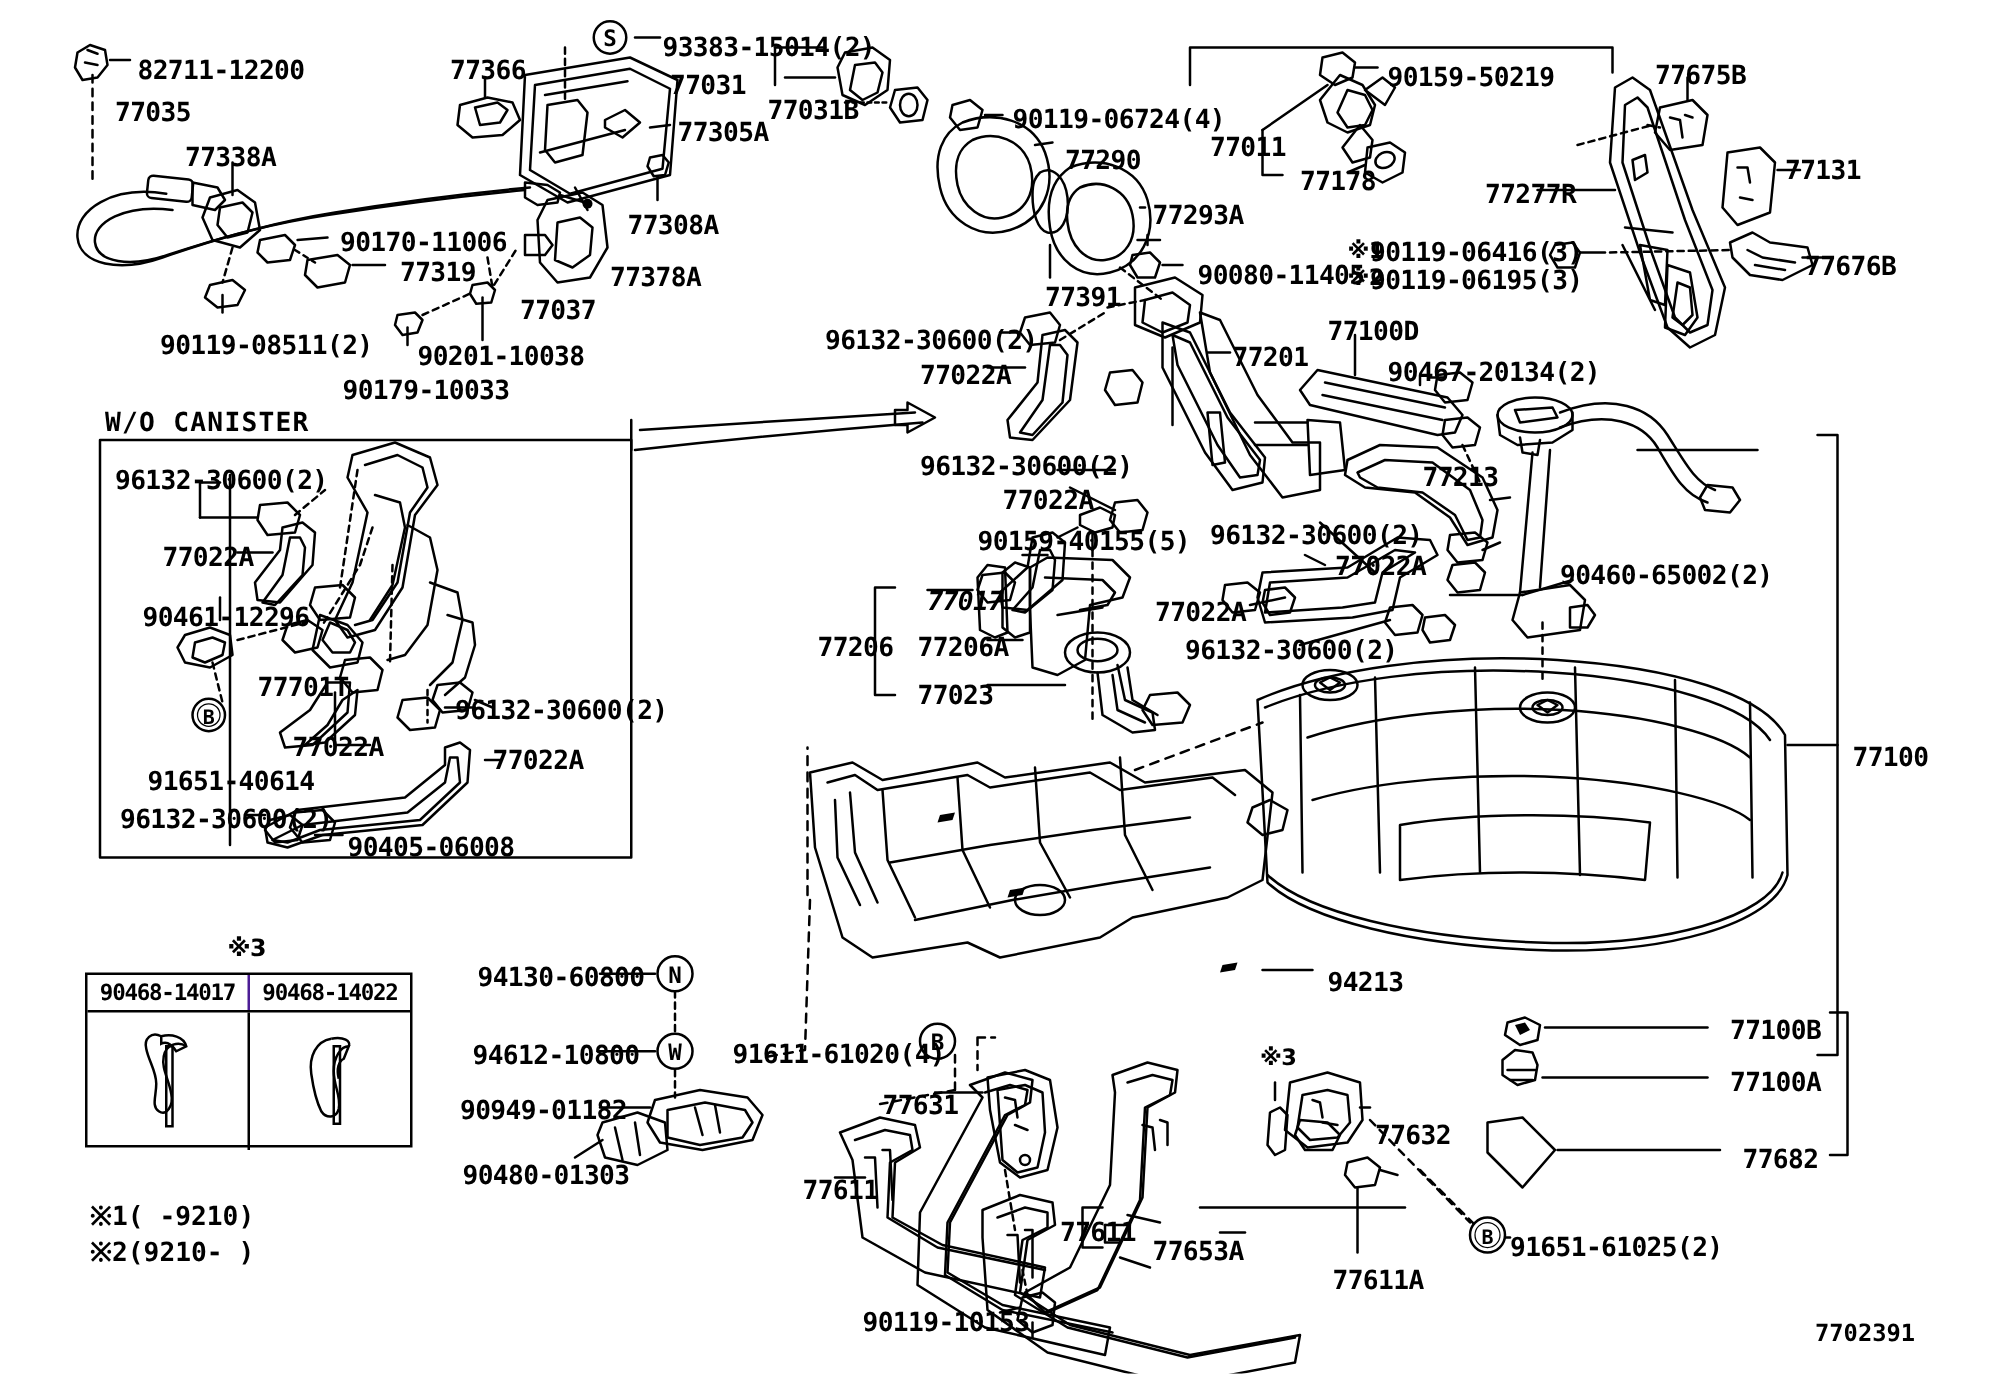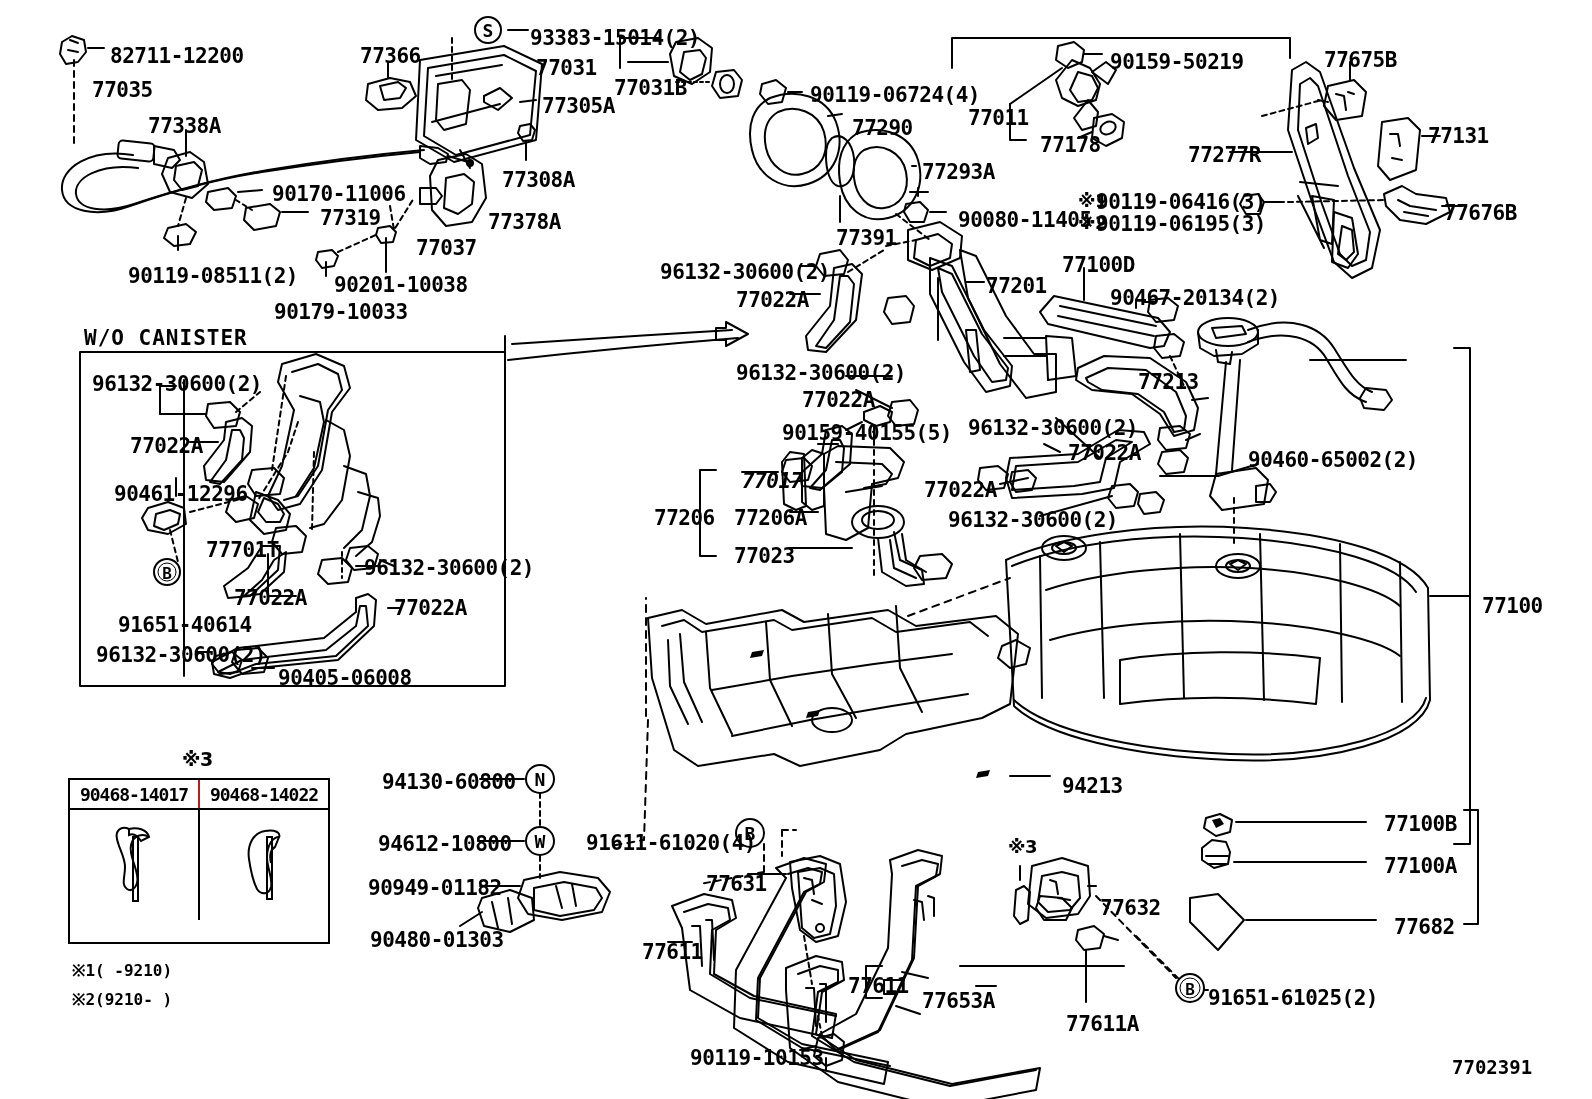--- a/index.html
+++ b/index.html
@@ -20,42 +20,42 @@
     position:absolute;
     font-family:"DejaVu Sans Mono","Liberation Mono",monospace;
     font-weight:bold;
     font-size:21px;
     letter-spacing:-0.5px;
     white-space:nowrap;
     line-height:1;
     color:#000;
   }
   .lbl.sm{font-size:18px;}
-  .lbl.note{font-size:16px;font-weight:bold;letter-spacing:0px;}
+  .lbl.note{font-size:21px;font-weight:bold;letter-spacing:0px;}
   .lbl.boxhdr{font-size:21px;letter-spacing:1px;}
   .lbl.figno{font-size:19px;font-weight:bold;letter-spacing:0px;}
   .lbl.refer{font-size:20px;font-weight:bold;line-height:1.08;letter-spacing:-0.5px;}
   .ref-ln{display:block;}
   .mark{font-family:"DejaVu Sans","Liberation Sans",sans-serif;font-weight:bold;}
   .tbl{
     position:absolute;
     left:68px;top:778px;
-    width:262px;height:166px;
+    width:262px;height:140px;
     border:2px solid #000;
     box-sizing:border-box;
   }
   .tbl .row1{
     display:flex;height:28px;border-bottom:2px solid #000;
   }
   .tbl .cell{
     flex:1;display:flex;align-items:center;justify-content:center;
     font-family:"DejaVu Sans Mono","Liberation Mono",monospace;
     font-weight:bold;font-size:18px;letter-spacing:-1px;
   }
-  .tbl .row1 .cell + .cell{border-left:2px solid #b91c1c;}
+  .tbl .row1 .cell + .cell{border-left:2px solid #4c1d95;}
   .tbl .row2{display:flex;height:110px;}
   .tbl .row2 .cell + .cell{border-left:2px solid #000;}
   .tbl-title{position:absolute;left:182px;top:750px;font-size:19px;font-weight:bold;}
 </style>
 </head>
 <body>
 
 <div id="sheet">
 
   <svg id="art" viewBox="0 0 1592 1099" xmlns="http://www.w3.org/2000/svg">

